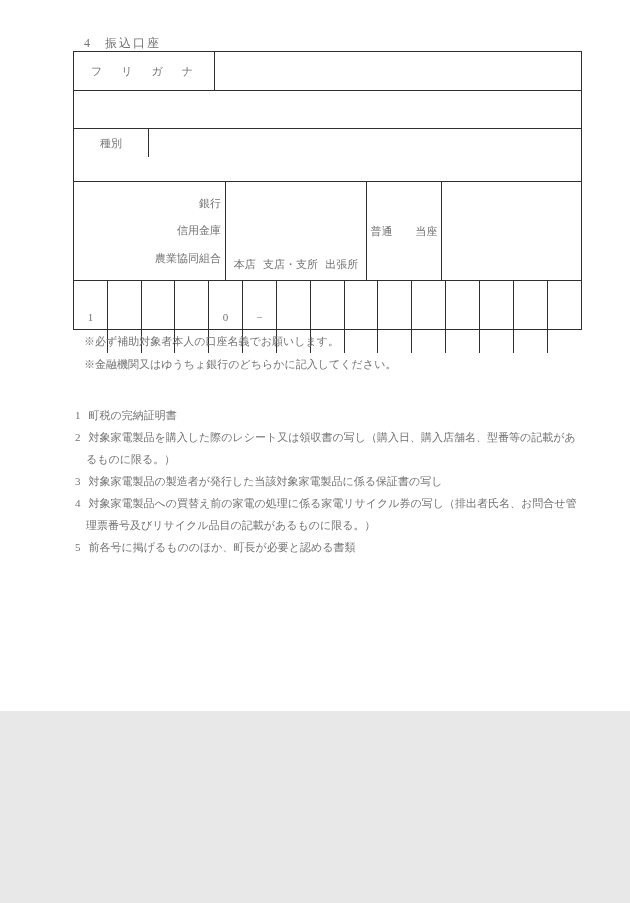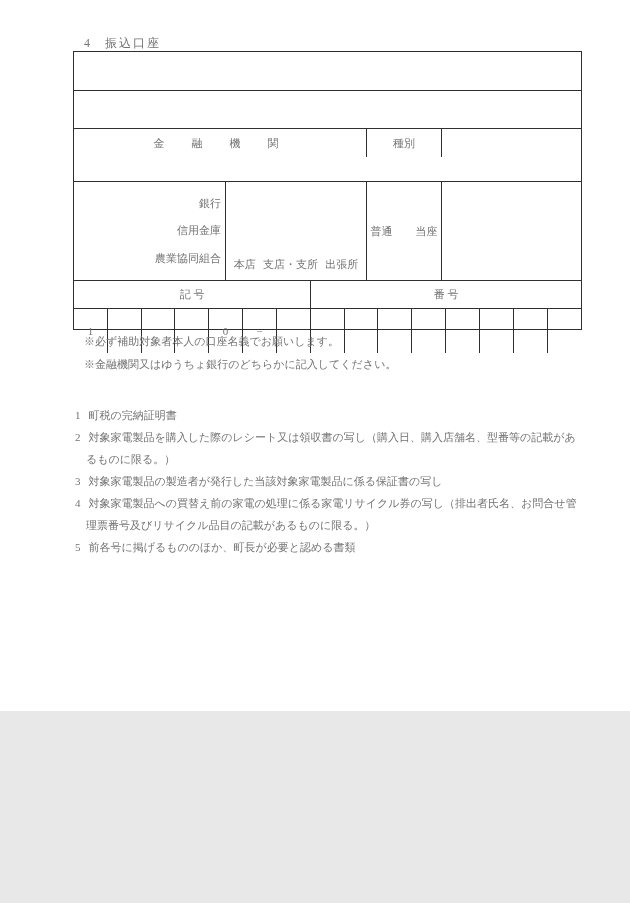--- a/index.html
+++ b/index.html
@@ -84,29 +84,29 @@
 
 <div class="page">
 
   <div class="title">
     <span class="num">4</span><span>振込口座</span>
   </div>
 
   <div class="tbl">
 
     <div class="row r-furigana">
+      <div class="cell lblcol br furigana-lbl">フ　リ　ガ　ナ</div>
       <div class="cell valcol"></div>
     </div>
 
     <div class="row r-holder">
       <div class="cell valcol"></div>
     </div>
 
     <div class="row r-header">
-      <div class="cell inst-hdr br">金　融　機　関</div>
       <div class="cell type-hdr br">種別</div>
     </div>
 
     <div class="row r-bank">
       <div class="cell inst-col br">
         <span>銀行</span>
         <span>信用金庫</span>
         <span>農業協同組合</span>
       </div>
       <div class="cell branch-col br">
@@ -116,24 +116,20 @@
       </div>
       <div class="cell type-col br">
         <span>普通</span>
         <span>当座</span>
       </div>
       <div class="cell acct-col"></div>
     </div>
 
     <div class="row r-yucho">
       <div class="yucho-right">
-        <div class="yucho-headers">
-          <div class="kigo-h">記 号</div>
-          <div class="bango-h">番 号</div>
-        </div>
         <div class="yucho-cells">
           <div class="cgroup cg-kigo">
             <div class="dcell">1</div>
             <div class="dcell"></div>
             <div class="dcell"></div>
             <div class="dcell"></div>
             <div class="dcell">0</div>
             <div class="dcell">−</div>
             <div class="dcell"></div>
           </div>

